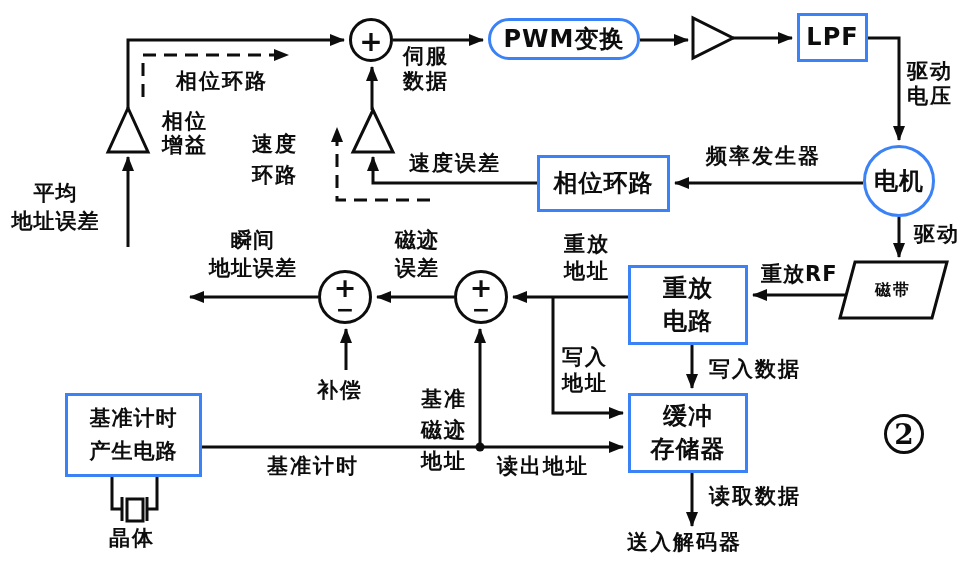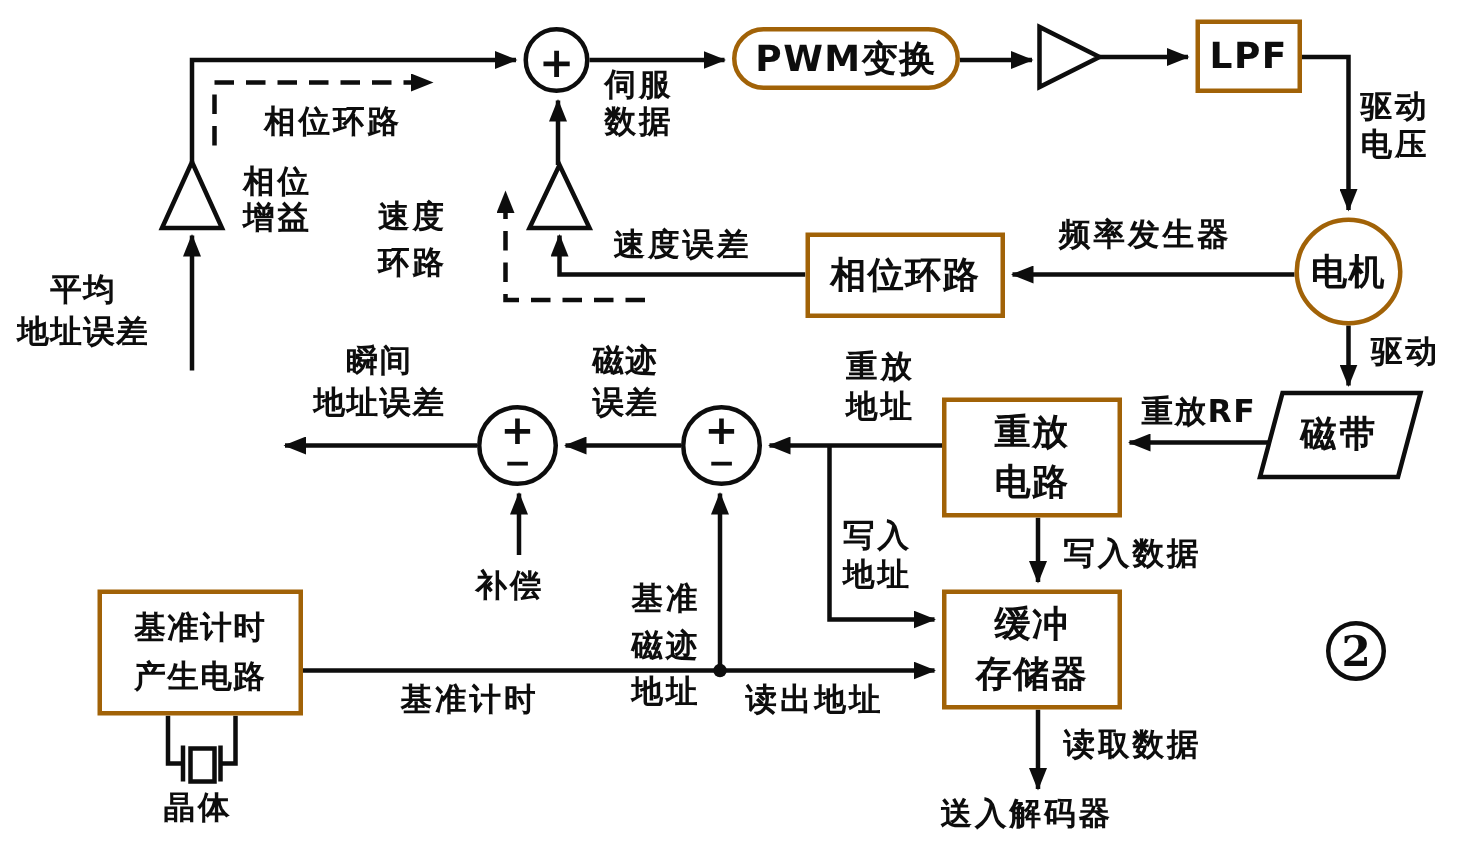--- a/index.html
+++ b/index.html
@@ -2,21 +2,21 @@
 <html><head>
 <meta charset="utf-8">
 <style>
   html,body{margin:0;padding:0;background:#ffffff;}
   #canvas{
     position:relative;width:976px;height:563px;background:#ffffff;
     font-family:"DejaVu Sans",sans-serif;color:#0d0d0d;overflow:hidden;
   }
   #wires{position:absolute;left:0;top:0;}
   .box{
-    position:absolute;box-sizing:border-box;border:3px solid #a16207;background:#fff;
+    position:absolute;box-sizing:border-box;border:3px solid #3b82f6;background:#fff;
     display:flex;align-items:center;justify-content:center;text-align:center;
     font-weight:bold;white-space:pre-line;font-size:24px;line-height:33px;letter-spacing:1px;
   }
   .pill{border-radius:22px;}
   .circle{border-radius:50%;}
   .sum{position:absolute;box-sizing:border-box;border:3px solid #0d0d0d;background:#fff;border-radius:50%;}
   .sum .plus{position:absolute;left:0;right:0;top:1px;text-align:center;font-size:27px;font-weight:bold;line-height:27px;}
   .sum .minus{position:absolute;left:0;right:0;bottom:3px;text-align:center;font-size:22px;font-weight:bold;line-height:16px;}
   .sum1 .plus{top:7px;font-size:28px;}
   .lbl{
@@ -114,21 +114,21 @@
     <span class="minus">−</span>
   </div>
   <div class="sum" style="left:318px;top:270px;width:54px;height:54px;">
     <span class="plus">+</span>
     <span class="minus">−</span>
   </div>
 
   <div class="box pill" style="left:488px;top:18px;width:152px;height:42px;font-size:24px;">PWM变换</div>
   <div class="box" style="left:797px;top:13px;width:71px;height:49px;">LPF</div>
   <div class="box circle" style="left:863px;top:145px;width:72px;height:72px;">电机</div>
-  <div class="lbl ctr" style="left:848px;top:276px;width:90px;font-size:24px;">磁带</div>
+  <div class="lbl ctr" style="left:848px;top:276px;width:90px;font-size:16px;">磁带</div>
   <div class="box" style="left:537px;top:155px;width:133px;height:57px;">相位环路</div>
   <div class="box" style="left:65px;top:393px;width:137px;height:84px;font-size:21px;">基准计时
 产生电路</div>
   <div class="box" style="left:628px;top:265px;width:120px;height:80px;">重放
 电路</div>
   <div class="box" style="left:628px;top:393px;width:120px;height:80px;">缓冲
 存储器</div>
 
   <div class="fig" style="left:884px;top:414px;width:40px;height:40px;">2</div>
 

